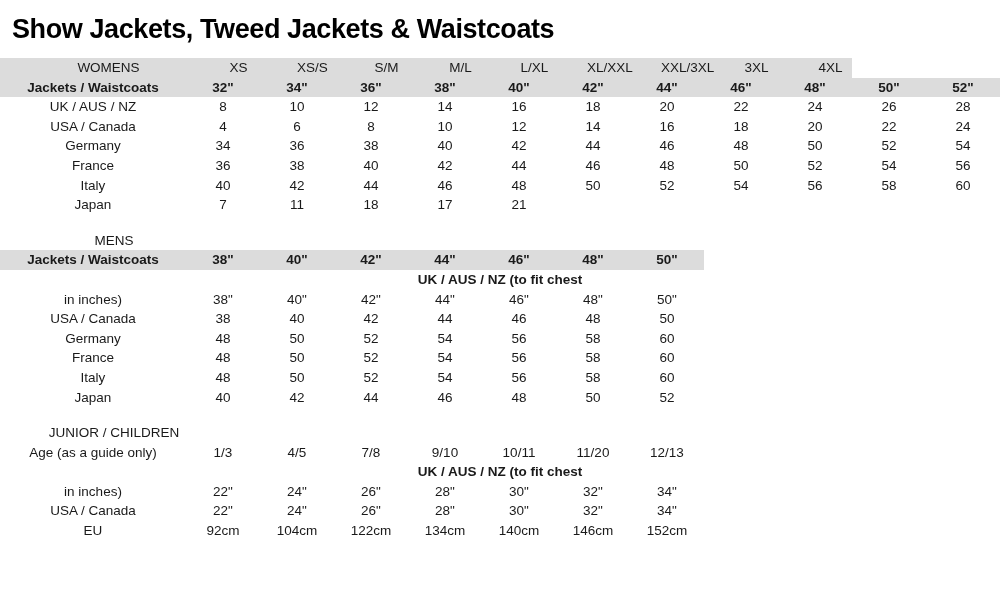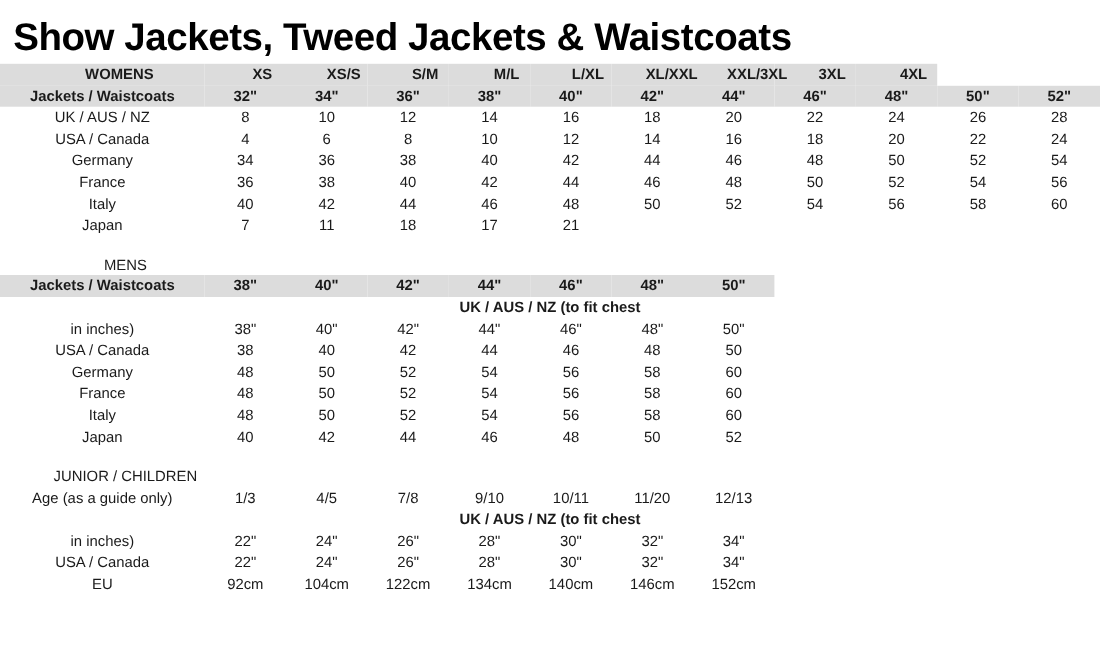--- a/index.html
+++ b/index.html
@@ -5,41 +5,41 @@
   html,body{margin:0;padding:0;}
   body{
     width:1000px;height:600px;background:#ffffff;
     font-family:"Liberation Sans","DejaVu Sans",sans-serif;
     color:#1a1a1a;overflow:hidden;
   }
   .page{position:relative;width:1000px;height:600px;}
 
   .title{
     position:absolute;left:12px;top:14px;
-    font-size:35px;font-weight:bold;letter-spacing:-0.4px;
+    font-size:27px;font-weight:bold;letter-spacing:-0.4px;
     white-space:nowrap;color:#000;
   }
 
   table.sizes{
     position:absolute;left:0;top:58px;
     width:1000px;border-collapse:collapse;table-layout:fixed;
     font-size:13.5px;
   }
   table.sizes td{
     padding:0;margin:0;height:19.6px;line-height:19.6px;
     text-align:center;white-space:nowrap;vertical-align:middle;
   }
   td.label{
     text-align:left;padding-left:7px;
   }
   
   col.c-label{width:186px;}
   col.c-data{width:74px;}
 
-  tr.hdr-top td{font-weight:bold;padding-left:31px;}
+  tr.hdr-top td{font-weight:normal;padding-left:31px;}
   tr.hdr-size td{font-weight:bold;margin-top:35px;}
   tr.sec-name td{font-weight:normal;padding-left:42px;}
 
   .g{background:#dcdcdc;}
   tr.spacer td{height:16px;line-height:16px;}
 
   .wrap-lbl{text-align:left;padding-left:7px;font-weight:bold;}
 </style>
 </head>
 <body>

